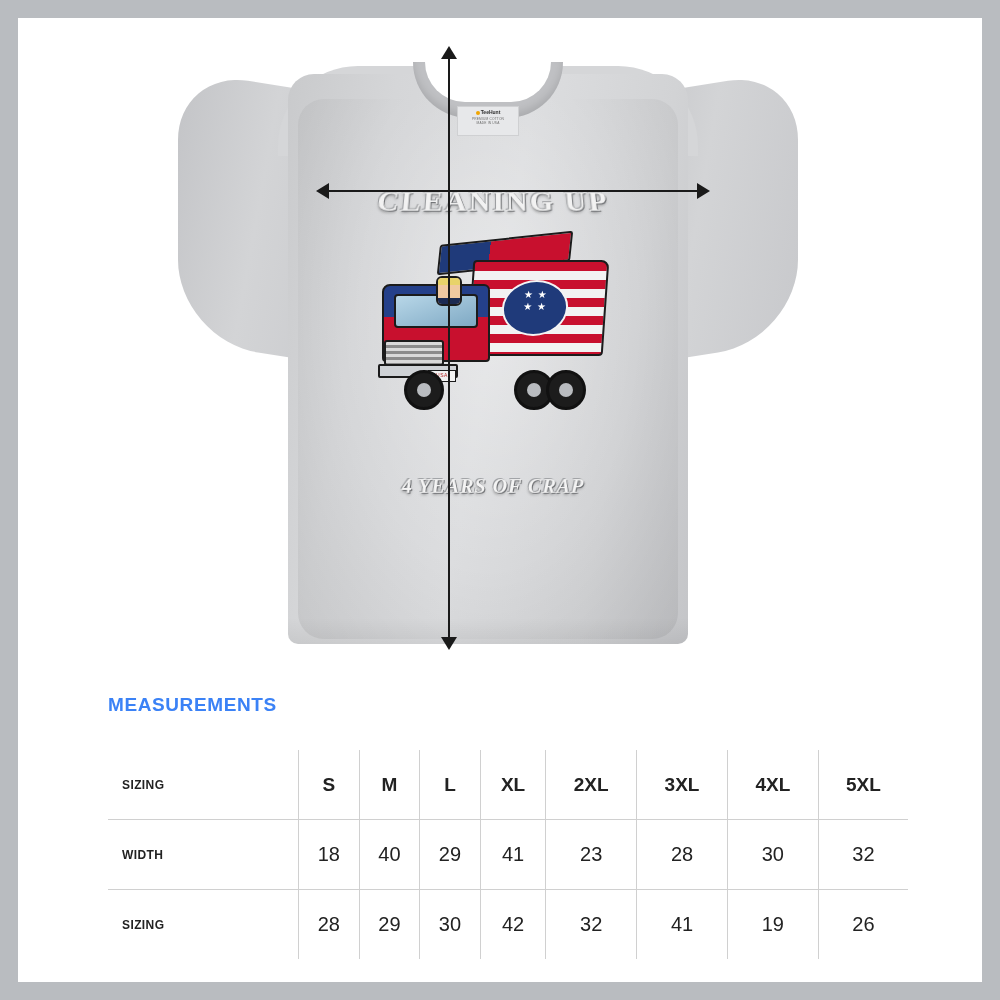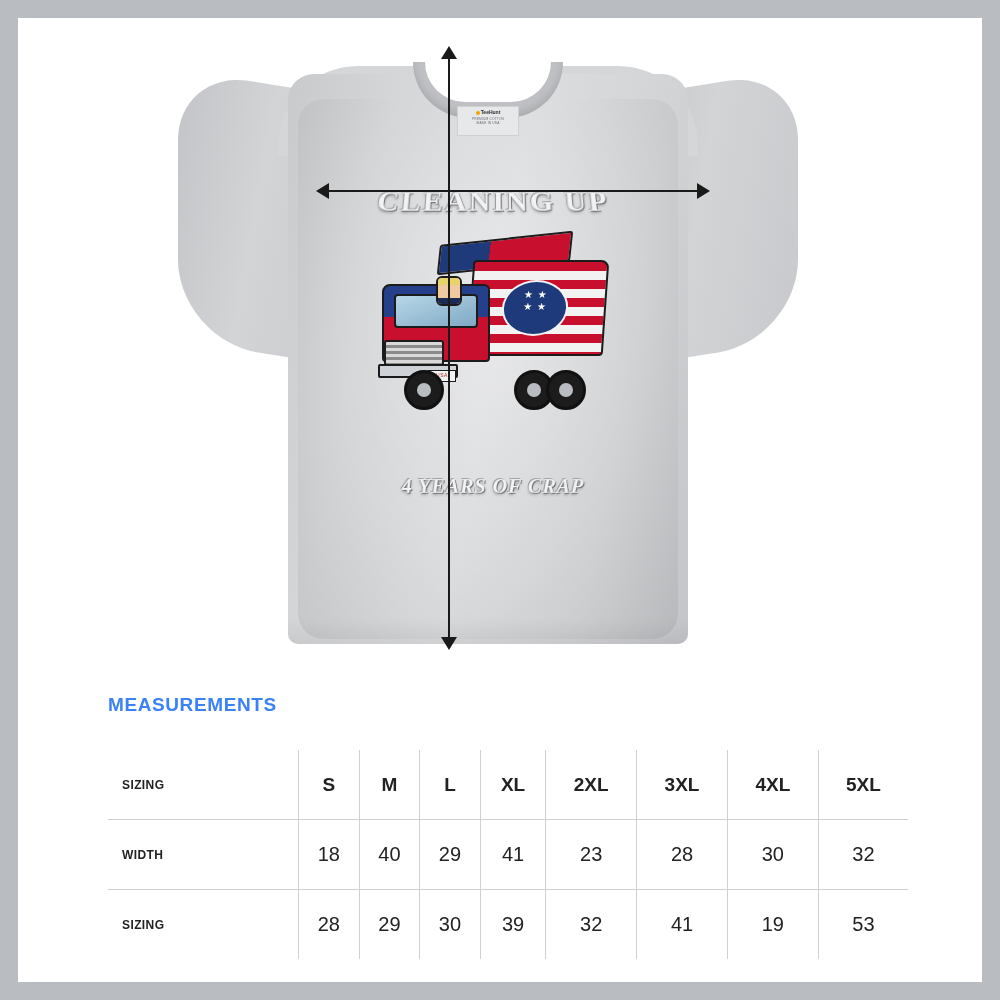--- a/index.html
+++ b/index.html
@@ -524,23 +524,23 @@
         <td>23</td>
         <td>28</td>
         <td>30</td>
         <td>32</td>
       </tr>
       <tr>
         <td class="row-head">SIZING</td>
         <td>28</td>
         <td>29</td>
         <td>30</td>
-        <td>39</td>
+        <td>42</td>
         <td>32</td>
         <td>41</td>
         <td>19</td>
-        <td>53</td>
+        <td>26</td>
       </tr>
     </tbody>
       </table>
   </div>
 
 </div>
 
 </body></html>

